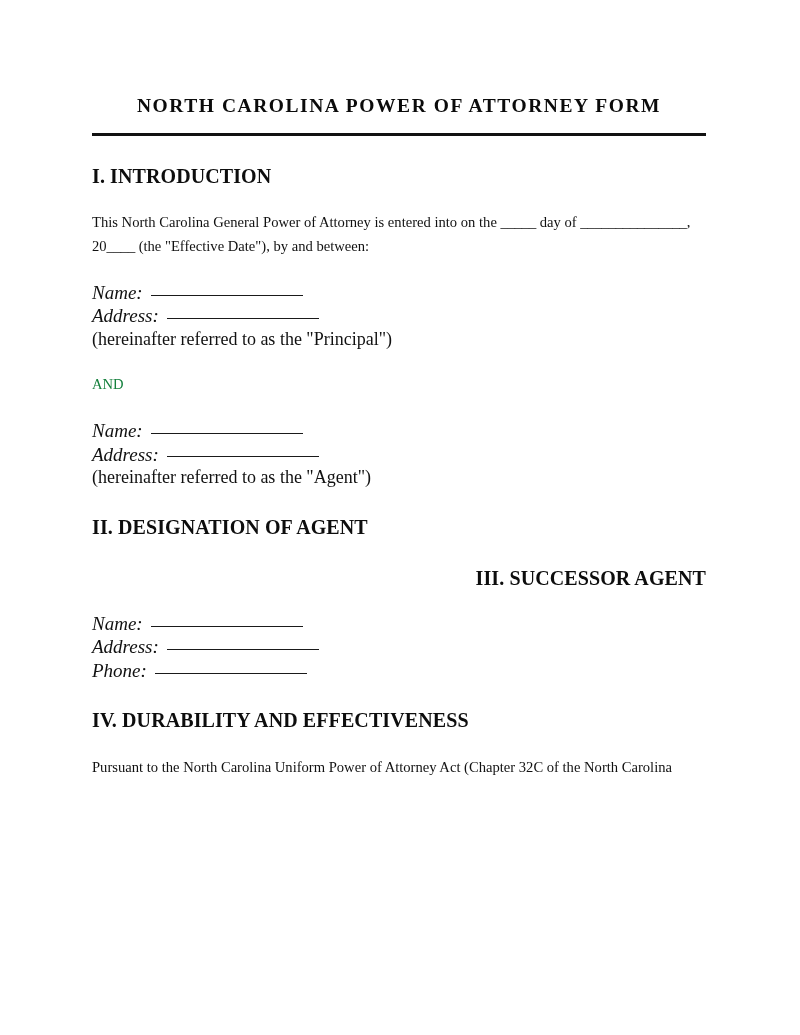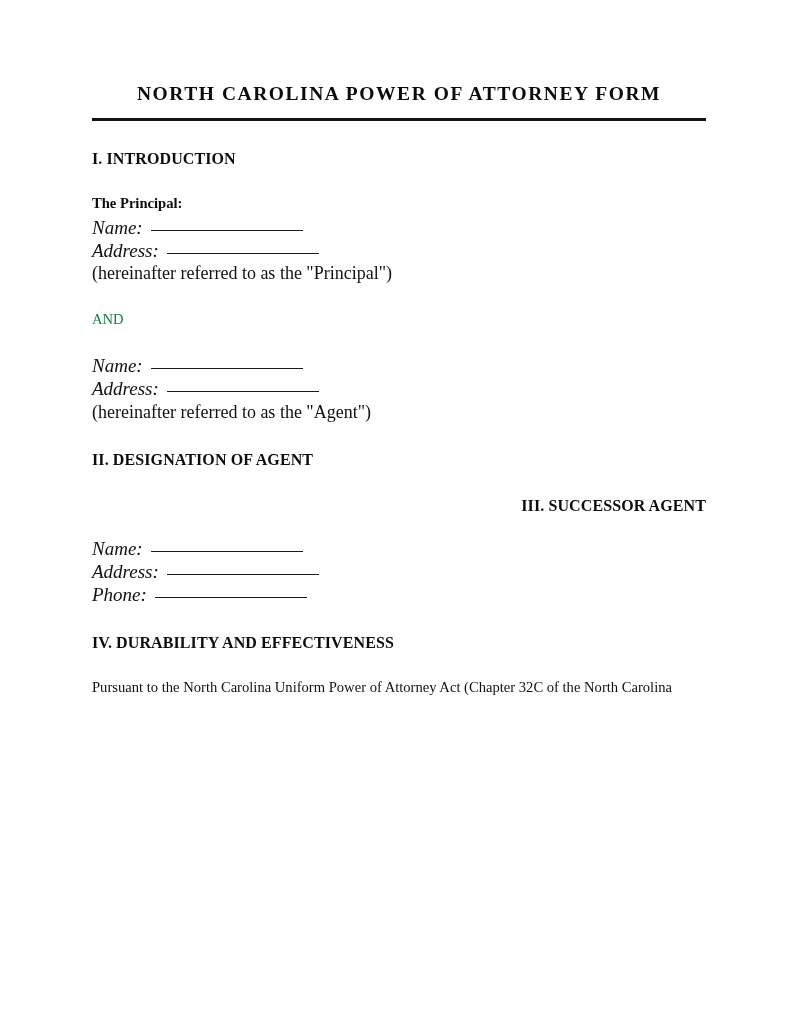--- a/index.html
+++ b/index.html
@@ -31,38 +31,38 @@
     width: 614px;
   }
 
   
   .doc-title {
     font-family: "Liberation Serif", "DejaVu Serif", serif;
     font-size: 19.5px;
     font-weight: bold;
     letter-spacing: 1.55px;
     text-align: center;
-    margin: 4px;
+    margin: 16px;
     padding-top: 79px;
     line-height: 1.15;
     white-space: nowrap;
     color: #0b0b0b;
   }
   .title-rule {
     margin-top: 13px;
     width: 614px;
     height: 0;
     border: none;
     border-top: 3px solid #121212;
     padding: 0;
   }
 
   
   .section-heading {
-    font-size: 16px;
+    font-size: 20px;
     font-weight: bold;
     margin: 0;
     line-height: 1.25;
     color: #0d0d0d;
     letter-spacing: 0.1px;
   }
   .h-intro      { padding-top: 20px; }
   .h-designation{ padding-top: 26px; }
   .h-successor  { padding-top: 26px; text-align: right; }
   .h-durability { padding-top: 26px; }
@@ -135,23 +135,29 @@
 
 <div class="page">
   <div class="content">
 
     <h1 class="doc-title">NORTH CAROLINA POWER OF ATTORNEY FORM</h1>
 
     <hr class="title-rule">
 
     <h2 class="section-heading h-intro">I. INTRODUCTION</h2>
 
+    <p class="para p-intro"><span>This North Carolina General Power of Attorney is entered into on the</span>
+      <span class="ul-blank">_____</span>
+      <span>day of</span>
+      <span class="ul-blank">_______________</span><span>,</span>
+      <span>20</span><span class="ul-blank">____</span>
+      <span>(the "Effective Date"), by and between:</span>
+    </p>
 
     <div class="party-block party-principal">
-      <p class="party-title">The Principal:</p>
 
       <p class="field-row"><span class="field-label">Name:</span><span class="blank-rule blank-name"></span></p>
 
       <p class="field-row"><span class="field-label">Address:</span><span class="blank-rule blank-address"></span></p>
 
       <p class="party-note">(hereinafter referred to as the "Principal")</p>
     </div>
 
     <p class="conjunction">AND</p>
 

